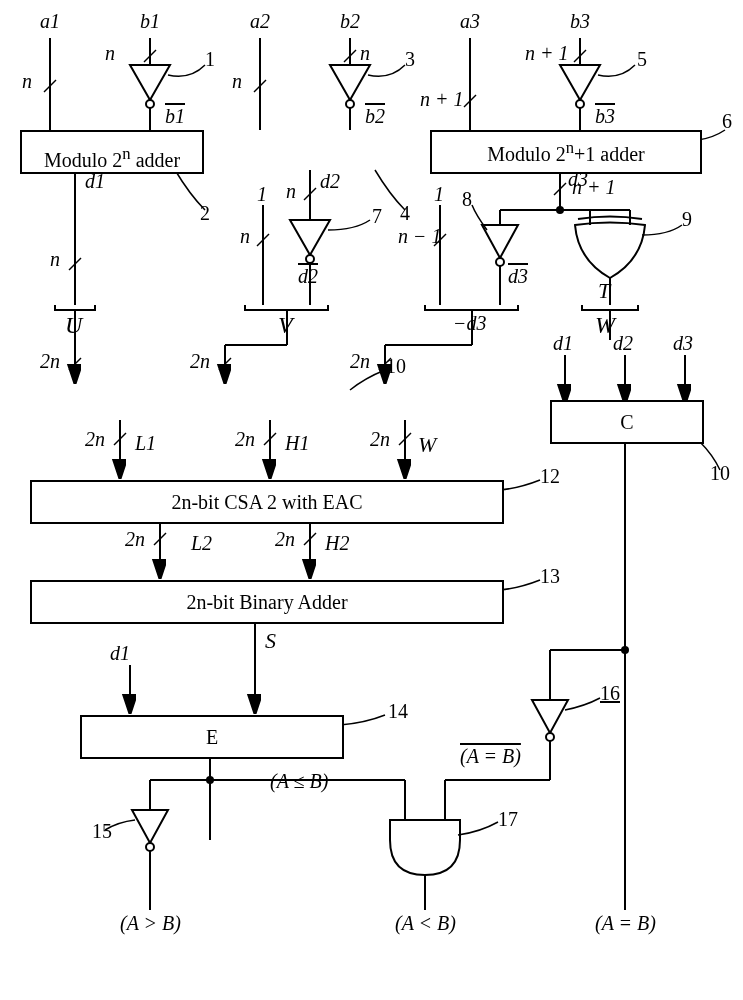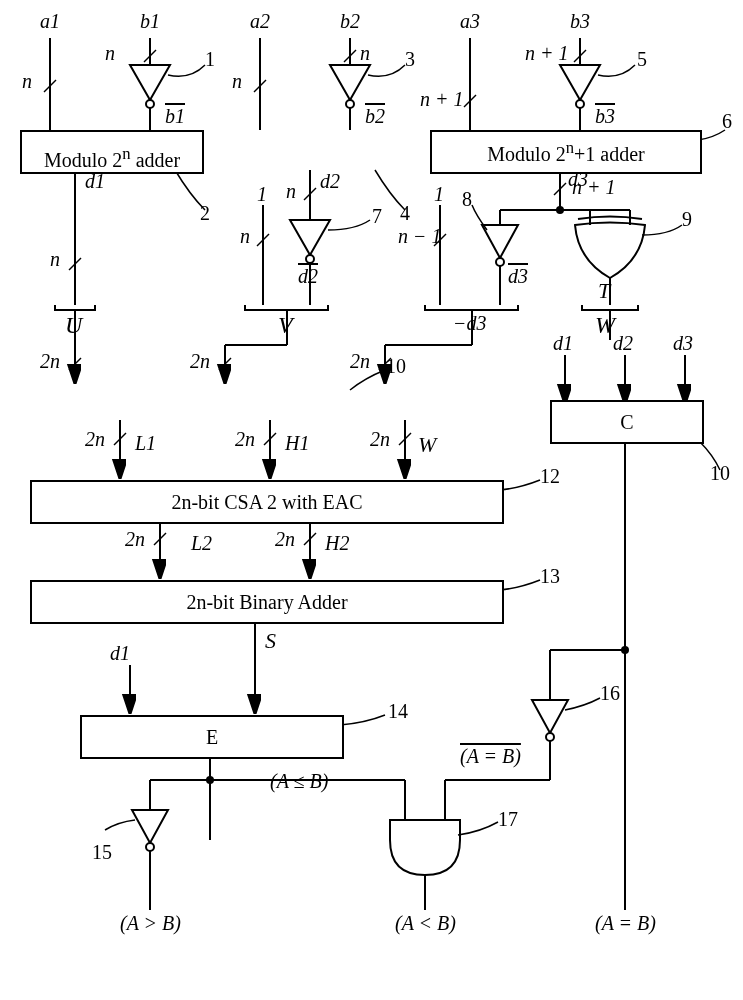--- a/index.html
+++ b/index.html
@@ -256,22 +256,22 @@
 <div class="label label-up" style="left:190px; top:192px;"><span>2</span></div>
 <div class="label label-up" style="left:390px; top:192px;"><span>4</span></div>
 <div class="label label-up" style="left:362px; top:195px;"><span>7</span></div>
 <div class="label label-up" style="left:452px; top:178px;"><span>8</span></div>
 <div class="label label-up" style="left:672px; top:198px;"><span>9</span></div>
 <div class="label label-up" style="left:376px; top:345px;text-align:center;"><span>10</span></div>
 <div class="label label-up" style="left:700px; top:452px;"><span>10</span></div>
 <div class="label label-up" style="left:530px; top:455px;"><span>12</span></div>
 <div class="label label-up" style="left:530px; top:555px;"><span>13</span></div>
 <div class="label label-up" style="left:378px; top:690px;"><span>14</span></div>
-<div class="label label-up" style="left:82px; top:810px;margin-top:21px;"><span>15</span></div>
-<div class="label label-up" style="left:590px; top:672px;"><span>16</span></div>
+<div class="label label-up" style="left:82px; top:810px;"><span>15</span></div>
+<div class="label label-up" style="left:590px; top:672px;text-decoration:underline;"><span>16</span></div>
 <div class="label label-up" style="left:488px; top:798px;"><span>17</span></div>
 
 <div class="label" style="left:75px; top:160px;"><span>d1</span></div>
 <div class="label" style="left:310px; top:160px;"><span>d2</span></div>
 <div class="label" style="left:558px; top:158px;"><span>d3</span></div>
 
 <div class="label" style="left:40px; top:238px;"><span>n</span></div>
 <div class="label" style="left:276px; top:170px;"><span>n</span></div>
 <div class="label" style="left:562px; top:166px;"><span>n + 1</span></div>
 

